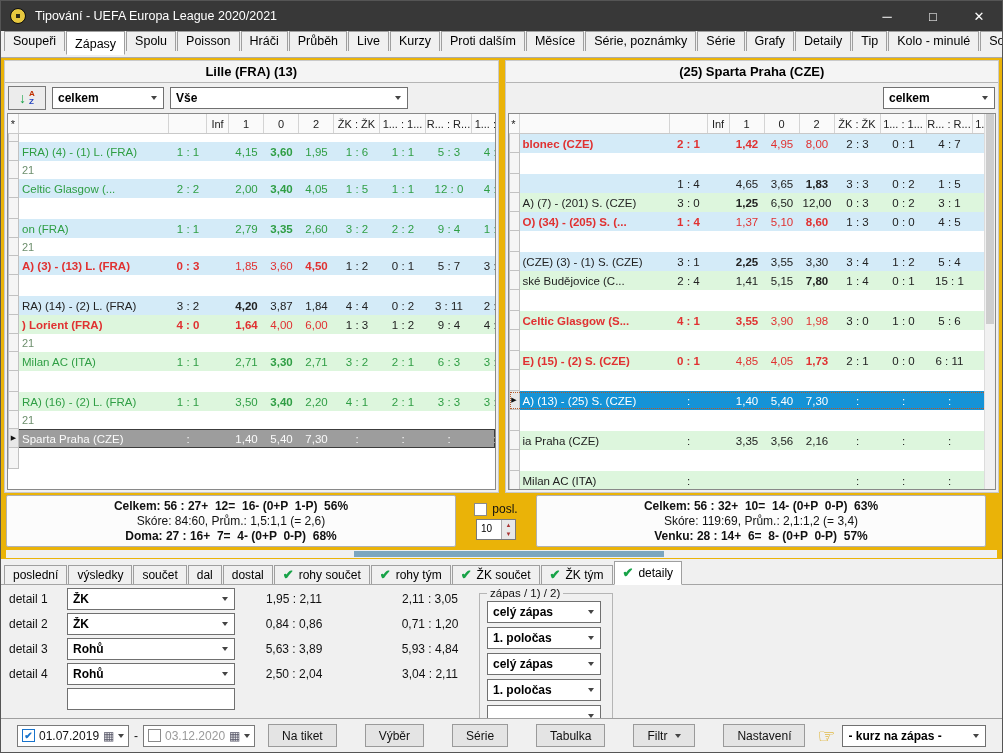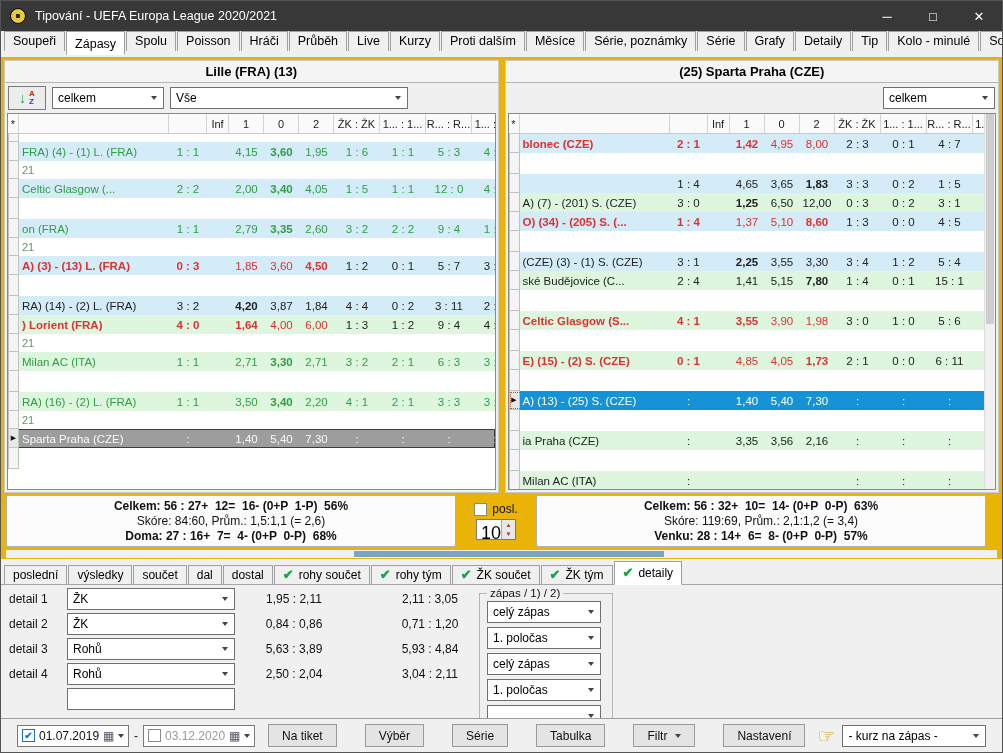--- a/index.html
+++ b/index.html
@@ -21,21 +21,21 @@
   .panels{display:flex;gap:6px;height:435px;padding:2px 3px 0;box-sizing:border-box;}
   .panel{flex:1;border:1px solid #c9c9c9;background:#f0f0f0;box-sizing:border-box;overflow:hidden;}
   .panel-title{text-align:center;font-weight:700;font-size:13px;height:21px;line-height:21px;border-bottom:1px solid #b5b5b5;background:#f4f4f4;}
   .controls{height:30px;display:flex;align-items:center;gap:6px;padding:0 3px;}
   .controls.right{justify-content:flex-end;}
   .sortbtn{width:38px;height:24px;border:1px solid #7a7a7a;background:#ececec;display:flex;align-items:center;justify-content:center;gap:3px;box-sizing:border-box;}
   .sortbtn .arr{color:#18a348;font-weight:700;font-size:14px;line-height:14px;}
   .az{display:flex;flex-direction:column;font-size:8px;font-weight:700;line-height:8px;font-style:normal;}
   .az .a{color:#c03000;font-style:normal;}
   .az .z{color:#1f3fbf;font-style:normal;}
-  .combo{height:22px;background:#fff;border:1px solid #707070;display:flex;align-items:center;font-size:12px;box-sizing:border-box;}
+  .combo{height:22px;background:#fff;border:1px solid #707070;display:flex;align-items:center;font-size:12px;box-sizing:border-box;font-weight:bold;}
   .combo>span:first-child{padding-left:5px;white-space:nowrap;overflow:hidden;}
   .tri{width:0;height:0;border-left:3.5px solid transparent;border-right:3.5px solid transparent;border-top:4px solid #444;margin-left:auto;margin-right:6px;flex-shrink:0;}
   .w-celkem{width:112px;}
   .w-vse{width:238px;}
   .w-celkem-r{width:112px;}
 
   
   .tablebox{margin:0 2px;height:377px;background:#fff;border:1px solid #898989;overflow:hidden;position:relative;box-sizing:border-box;}
   .thead{display:flex;height:19px;background:#fafafa;border-bottom:1px solid #c9c9c9;font-size:11px;color:#222;}
   .hcell{border-right:1px solid #d4d4d4;display:flex;align-items:center;justify-content:center;box-sizing:border-box;flex-shrink:0;white-space:nowrap;overflow:hidden;}
@@ -74,21 +74,21 @@
   
   .sumrow{display:flex;align-items:center;height:56px;padding:0 5px;gap:8px;box-sizing:border-box;}
   .sumbox{width:448px;height:50px;background:#fcfcfc;border:1px solid #b1b1b1;border-radius:2px;display:flex;flex-direction:column;align-items:center;justify-content:center;font-size:12px;line-height:15px;white-space:pre;color:#111;}
   .sumbox .b{font-weight:700;}
   .midcol{width:64px;display:flex;flex-direction:column;gap:3px;align-items:center;}
   .cbrow{display:flex;align-items:center;gap:5px;font-size:12px;color:#111;}
   .cb{width:13px;height:13px;border:1px solid #8a8a8a;background:#fff;box-sizing:border-box;display:inline-flex;align-items:center;justify-content:center;flex-shrink:0;}
   .cb.checked{border-color:#1873cc;}
   .cb.checked::after{content:"✔";color:#1873cc;font-size:10px;font-weight:700;line-height:10px;}
   .spin{display:flex;width:40px;height:21px;border:1px solid #7a7a7a;background:#fff;box-sizing:border-box;}
-  .spin .val{flex:1;font-size:18px;padding:3px 0 0 4px;}
+  .spin .val{flex:1;font-size:10px;padding:3px 0 0 4px;}
   .spin .btns{width:13px;display:flex;flex-direction:column;border-left:1px solid #aaa;}
   .spin .btns span{flex:1;font-size:6px;display:flex;align-items:center;justify-content:center;background:#e8e8e8;color:#a33;}
 
   
   .hscroll{height:8px;margin:1px 5px;background:#f0f0f0;position:relative;}
   .hthumb{position:absolute;left:348px;width:310px;top:1px;height:6px;background:#7ca6bf;}
 
   
   .dtabbar{display:flex;align-items:flex-end;height:25px;padding-left:3px;border-bottom:1px solid #a5a5a5;background:#f0f0f0;}
   .dtab{display:flex;align-items:center;gap:5px;padding:2px 8px;border:1px solid #9f9f9f;border-bottom:none;background:#f0f0f0;font-size:12px;margin-right:1px;white-space:nowrap;}

